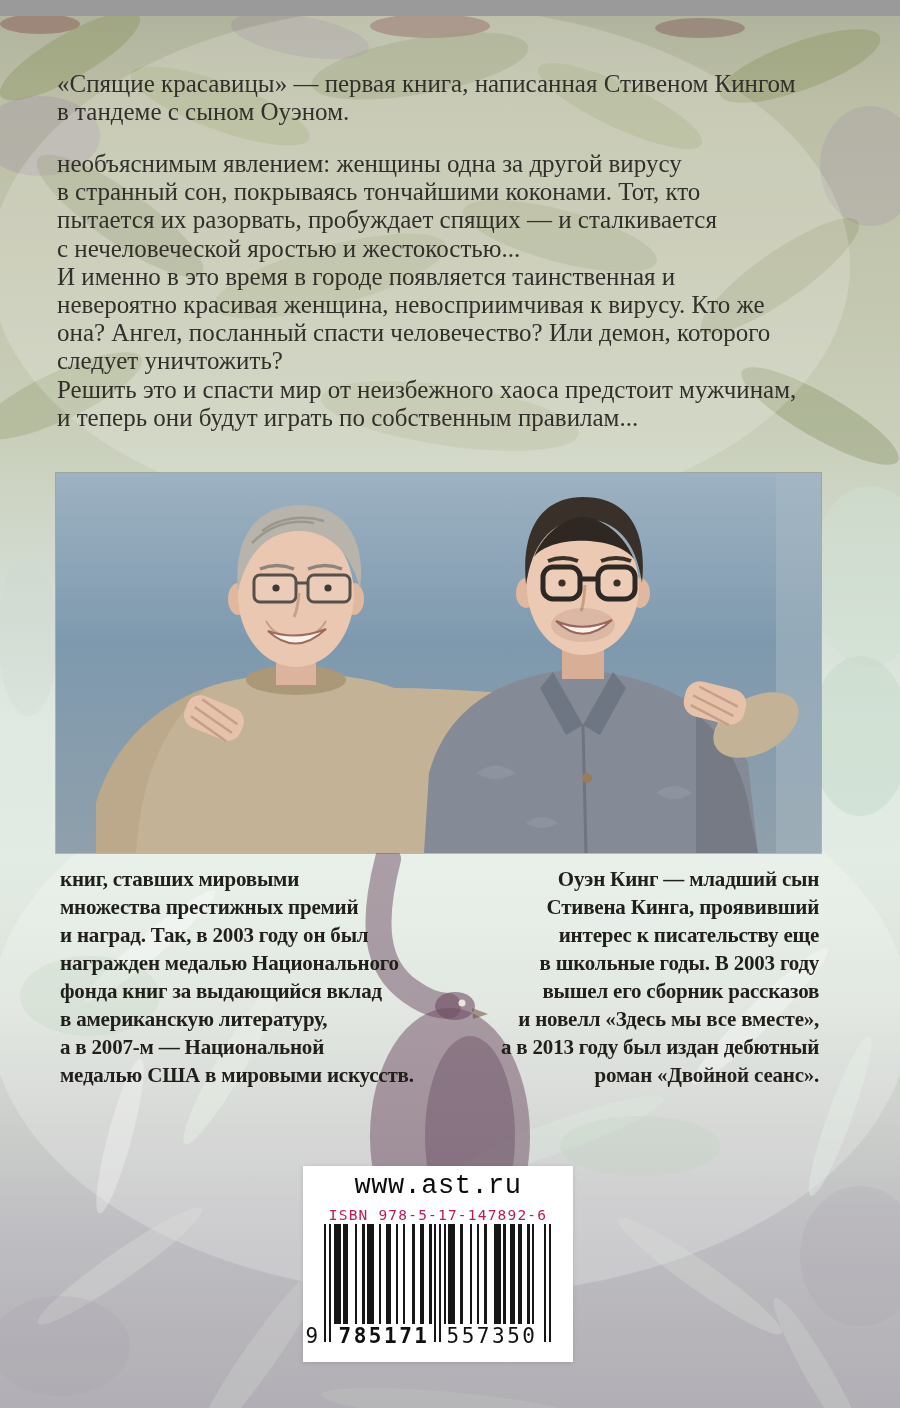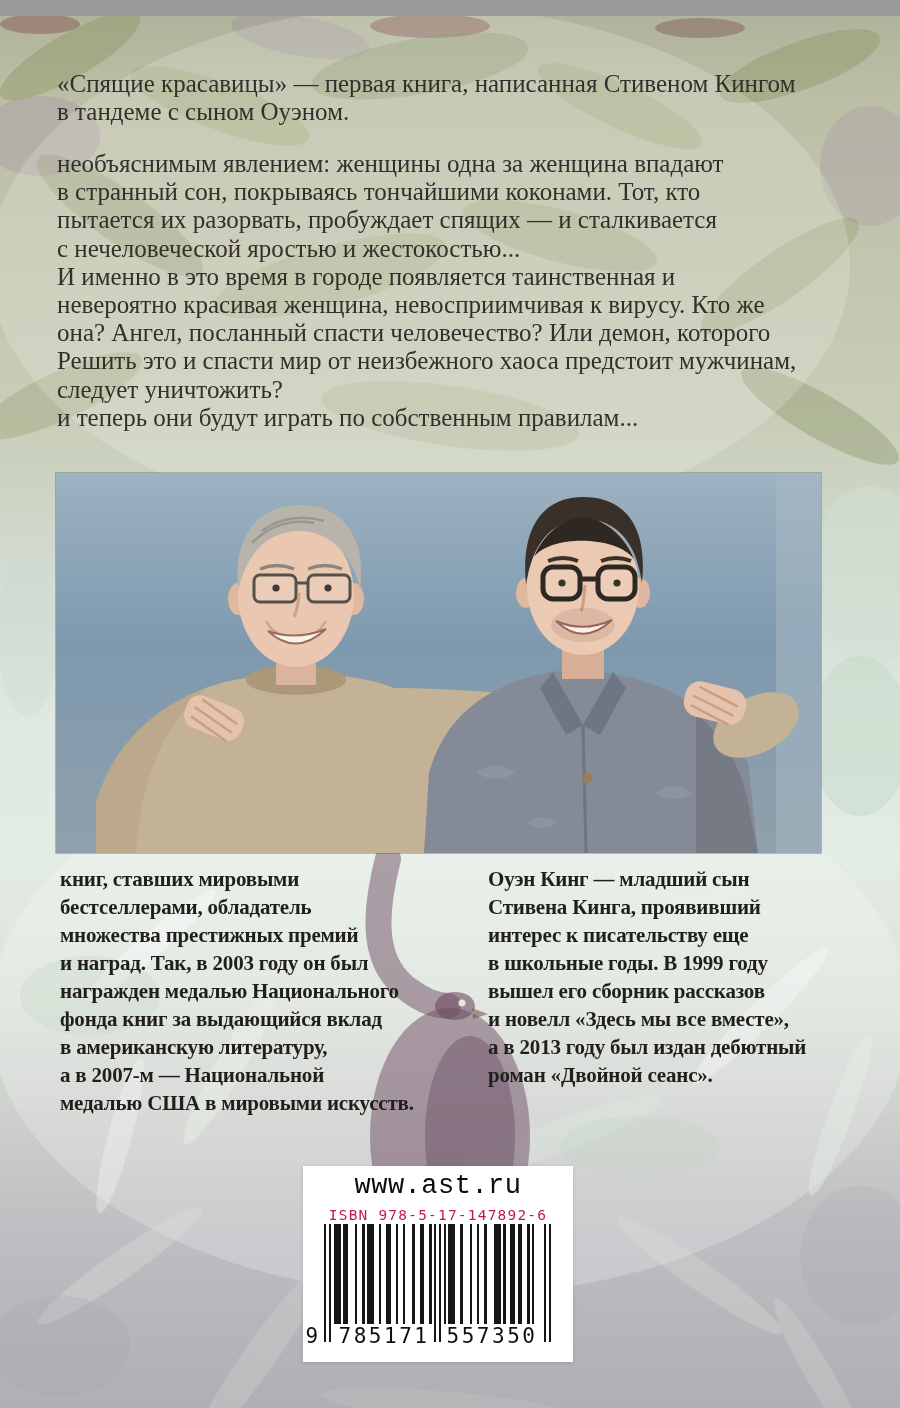--- a/index.html
+++ b/index.html
@@ -8,36 +8,36 @@
       #d3dcd2 40%,#dfe9e1 50%,#e3ece4 60%,#dbe2da 70%,#cdd0cc 78%,#bfbec2 86%,#b6b4b9 94%,#b0aeb4 100%);
     font-family:"Liberation Serif",serif;}
   .bg{position:absolute;left:0;top:0;width:900px;height:1408px;pointer-events:none;}
   .txtblock{position:absolute;color:#33302b;}
   .tline{white-space:nowrap;height:28.2px;line-height:28.2px;font-size:25px;}
   .annotation-intro{left:57px;top:54px;}
   .synopsis{left:57px;top:134px;}
   .bio{color:#211f1b;font-weight:bold;}
   .bio .tline{font-size:21px;height:28px;line-height:28px;letter-spacing:-0.2px;}
   .bio-left{left:60px;top:849px;}
-  .bio-right{left:488px;top:849px;}
+  .bio-right{left:501px;top:849px;text-align:right;}
   .photo{position:absolute;left:56px;top:457px;width:765px;height:380px;margin:0;box-shadow:0 0 0 1px rgba(70,85,95,.35);}
   .photo svg{display:block;width:100%;height:100%;}
   .isbn-box{position:absolute;left:303px;top:1150px;width:270px;height:196px;background:#ffffff;box-shadow:0 1px 4px rgba(60,60,60,.18);}
   .website{position:absolute;left:0;top:5px;width:100%;text-align:center;
     font-family:Liberation Mono, monospace;font-size:27px;color:#0c0c0c;letter-spacing:.5px;}
   .isbn-label{position:absolute;left:0;top:41px;width:100%;text-align:center;
     font-family:"DejaVu Sans Mono",monospace;font-size:14.5px;letter-spacing:1.2px;color:#be185d;}
   .bars{position:absolute;left:21px;top:58px;width:228px;height:126px;font-size:0;white-space:nowrap;}
   .bc-m{display:inline-block;width:2.4px;height:100px;vertical-align:top;}
   .bc-m.on{background:#161616;}
   .bc-m.guard{height:118px;}
   .bc-digits span{position:absolute;top:100px;font-family:"DejaVu Sans Mono",monospace;
     font-size:21px;color:#101010;letter-spacing:2.5px;text-align:center;background:transparent;}
   .bc-d0{left:-19px;width:16px;letter-spacing:0;}
-  .bc-d1{left:12px;width:96px;}
+  .bc-d1{left:12px;width:96px;font-weight:bold;}
   .bc-d2{left:120px;width:96px;}
 </style>
 </head>
 <body>
 
 <div class="page">
 
   <svg class="bg" viewBox="0 0 900 1408" xmlns="http://www.w3.org/2000/svg">
 
     <ellipse cx="430" cy="10" rx="60" ry="12" fill="#7c4444" opacity=".45"></ellipse>
@@ -94,29 +94,29 @@
     <ellipse cx="60" cy="1330" rx="70" ry="50" fill="#a79fab" opacity=".22"></ellipse>
     <ellipse cx="860" cy="1240" rx="60" ry="70" fill="#a79fab" opacity=".2"></ellipse>
   </svg>
 
   <section class="txtblock annotation-intro">
     <div class="tline">«Спящие красавицы» — первая книга, написанная Стивеном Кингом</div>
     <div class="tline">в тандеме с сыном Оуэном.</div>
   </section>
 
   <section class="txtblock synopsis">
-    <div class="tline">необъяснимым явлением: женщины одна за женщина впадают</div>
+    <div class="tline">необъяснимым явлением: женщины одна за другой вирусу</div>
     <div class="tline">в странный сон, покрываясь тончайшими коконами. Тот, кто</div>
     <div class="tline">пытается их разорвать, пробуждает спящих — и сталкивается</div>
     <div class="tline">с нечеловеческой яростью и жестокостью...</div>
     <div class="tline">И именно в это время в городе появляется таинственная и</div>
     <div class="tline">невероятно красивая женщина, невосприимчивая к вирусу. Кто же</div>
     <div class="tline">она? Ангел, посланный спасти человечество? Или демон, которого</div>
+    <div class="tline">следует уничтожить?</div>
     <div class="tline">Решить это и спасти мир от неизбежного хаоса предстоит мужчинам,</div>
-    <div class="tline">следует уничтожить?</div>
     <div class="tline">и теперь они будут играть по собственным правилам...</div>
   </section>
 
   <figure class="photo">
     <svg viewBox="0 0 765 380" preserveAspectRatio="none" xmlns="http://www.w3.org/2000/svg">
       <defs>
         <linearGradient id="bgblue" x1="0" y1="0" x2="0" y2="1">
           <stop offset="0%" stop-color="#9db2c2"></stop>
           <stop offset="45%" stop-color="#7e99ae"></stop>
           <stop offset="100%" stop-color="#90a0ab"></stop>
@@ -179,35 +179,34 @@
       <circle cx="506" cy="110" r="3.6" fill="#3a3128"></circle>
       <circle cx="561" cy="110" r="3.6" fill="#3a3128"></circle>
       <path d="M 529,112 C 528,126 527,134 525,138" stroke="#c99f84" stroke-width="3" fill="none"></path>
       <ellipse cx="527" cy="152" rx="32" ry="17" fill="#5a4438" opacity=".12"></ellipse>
       <path d="M 500,148 Q 527,174 556,147 Q 527,160 500,148 Z" fill="#f7f3ea" stroke="#9c645c" stroke-width="2"></path>
     </svg>
   </figure>
 
   <section class="txtblock bio bio-left">
     <div class="tline">книг, ставших мировыми</div>
-    <div class="tline">бестселлерами, обладатель</div>
     <div class="tline">множества престижных премий</div>
     <div class="tline">и наград. Так, в 2003 году он был</div>
     <div class="tline">награжден медалью Национального</div>
     <div class="tline">фонда книг за выдающийся вклад</div>
     <div class="tline">в американскую литературу,</div>
     <div class="tline">а в 2007-м — Национальной</div>
     <div class="tline">медалью США в мировыми искусств.</div>
   </section>
 
   <section class="txtblock bio bio-right">
     <div class="tline">Оуэн Кинг — младший сын</div>
     <div class="tline">Стивена Кинга, проявивший</div>
     <div class="tline">интерес к писательству еще</div>
-    <div class="tline">в школьные годы. В 1999 году</div>
+    <div class="tline">в школьные годы. В 2003 году</div>
     <div class="tline">вышел его сборник рассказов</div>
     <div class="tline">и новелл «Здесь мы все вместе»,</div>
     <div class="tline">а в 2013 году был издан дебютный</div>
     <div class="tline">роман «Двойной сеанс».</div>
   </section>
 
   <div class="isbn-box">
     <div class="website">www.ast.ru</div>
     <div class="isbn-label">ISBN 978-5-17-147892-6</div>
     <div class="bars">

